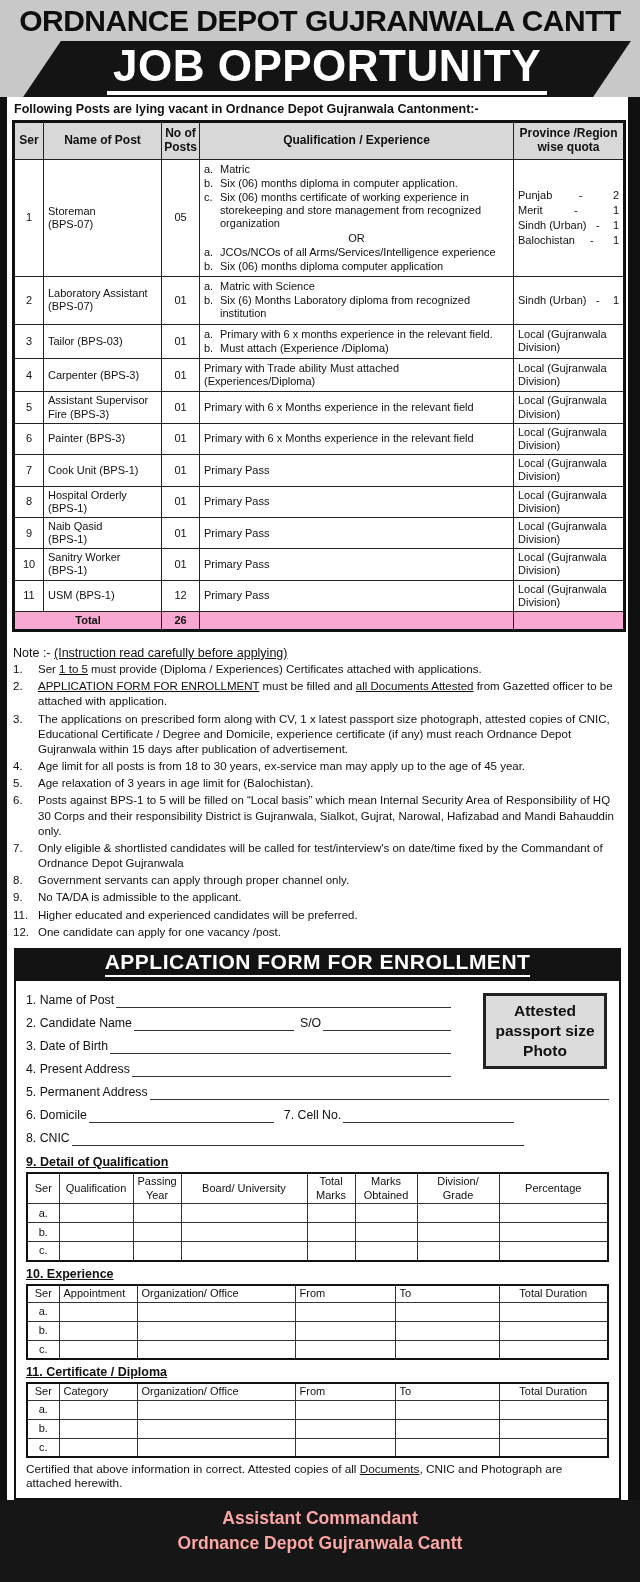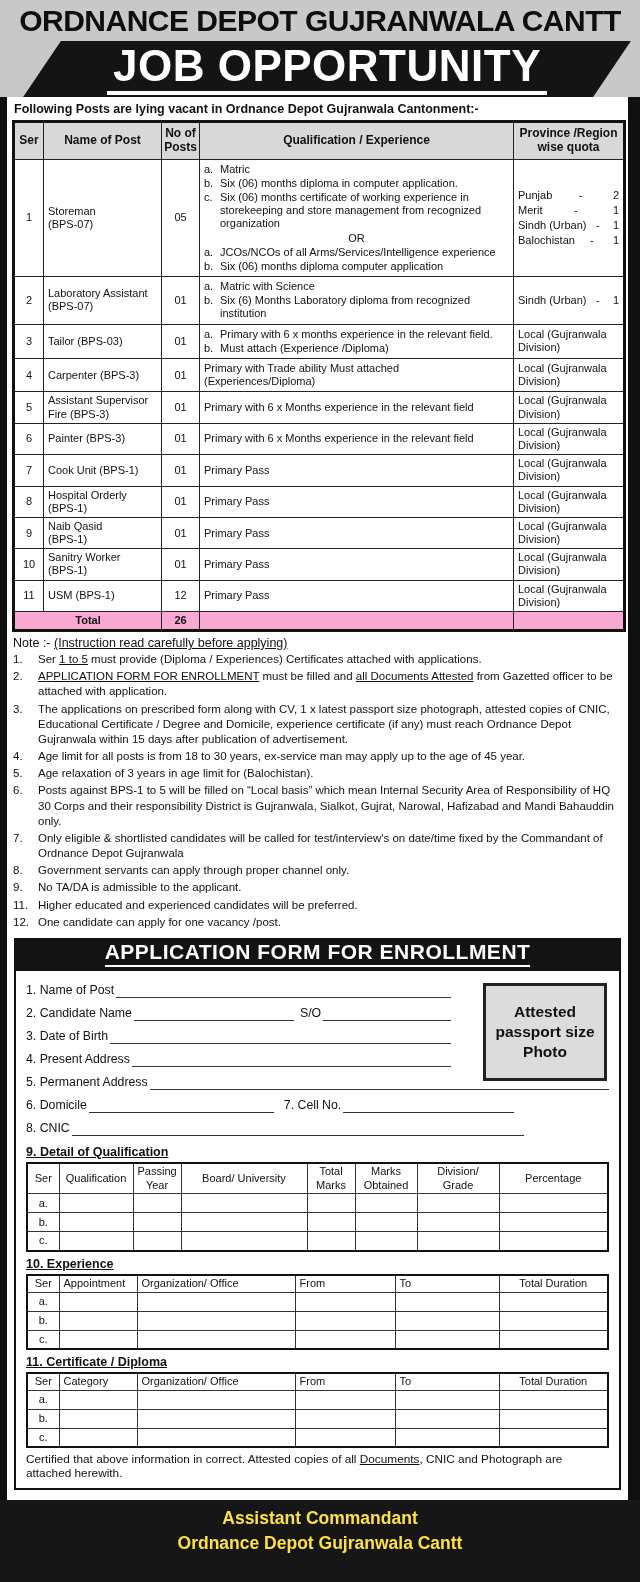--- a/index.html
+++ b/index.html
@@ -33,45 +33,45 @@
   .qlabel { width: 16px; flex: none; }
   .qtext { flex: 1; }
   .qcenter { text-align: center; margin: 1px 0; }
   .qp { display: flex; line-height: 1.35; }
   .qpn { white-space: nowrap; }
   .qpd { flex: 1; text-align: center; }
   .qpv { width: 10px; text-align: right; }
   .total-row td { background: #f9a8d4; font-weight: bold; height: 19px; padding: 1px 4px; }
 
   
-  .notes { padding: 4px 1px 2px; }
+  .notes { padding: 14px 1px 2px; }
   .note-title { font-size: 12.5px; margin-bottom: 2px; }
   .note { display: flex; font-size: 11.5px; line-height: 1.32; margin-bottom: 2px; }
   .nnum { width: 25px; flex: none; }
   .ntext { flex: 1; }
 
   
   .form-banner { background: #131313; margin: 4px 2px 0; height: 31px; display: flex; align-items: center; justify-content: center; }
   .form-banner-text { color: #fff; font-weight: bold; font-size: 21px; letter-spacing: 0.5px; border-bottom: 2.5px solid #fff; padding-bottom: 1px; }
   .form-box { border: 2.5px solid #111; margin: 0 2px; padding: 8px 10px 8px; position: relative; }
-  .photo-box { position: absolute; top: 12px; right: 12px; width: 124px; height: 98px; background: #dcdcdc; border: 3px solid #222; display: flex; align-items: center; justify-content: center; text-align: center; font-weight: bold; font-size: 15.5px; line-height: 1.3; padding: 4px; }
+  .photo-box { position: absolute; top: 12px; right: 12px; width: 124px; height: 76px; background: #dcdcdc; border: 3px solid #222; display: flex; align-items: center; justify-content: center; text-align: center; font-weight: bold; font-size: 15.5px; line-height: 1.3; padding: 4px; }
   .fline { display: flex; align-items: center; font-size: 12.3px; height: 23px; }
   .fline.short { margin-right: 158px; }
   .flabel { white-space: nowrap; }
   .ful { flex: 1; border-bottom: 1.4px solid #333; height: 16px; margin-left: 2px; }
   .ful.fixed { flex: none; width: 160px; margin-right: 6px; }
   .ful.fixed2 { flex: none; width: 185px; margin-right: 10px; }
   .sec-head { font-size: 12.5px; font-weight: bold; margin: 5px 0 3px; }
   table.ftable { width: 100%; border-collapse: collapse; border: 2.5px solid #111; table-layout: fixed; margin-bottom: 2px; }
   .ftable th, .ftable td { border: 1.3px solid #333; font-size: 11px; font-weight: normal; padding: 1px 4px; text-align: center; line-height: 1.25; }
   .ftable tbody td { height: 19px; }
   .certify { font-size: 11.8px; margin-top: 4px; }
 
   
-  .footer { position: absolute; bottom: 0; left: 0; width: 640px; height: 82px; background: #161616; color: #fde047; text-align: center; padding-top: 6px; }
+  .footer { position: absolute; bottom: 0; left: 0; width: 640px; height: 82px; background: #161616; color: #fca5a5; text-align: center; padding-top: 6px; }
   .footer div { font-weight: bold; font-size: 17.5px; line-height: 1.42; }
 </style>
 </head>
 <body>
 
 <div class="page">
 
   <div class="hdr">
     <div class="hdr-title">ORDNANCE DEPOT GUJRANWALA CANTT</div>
     <div class="banner">

